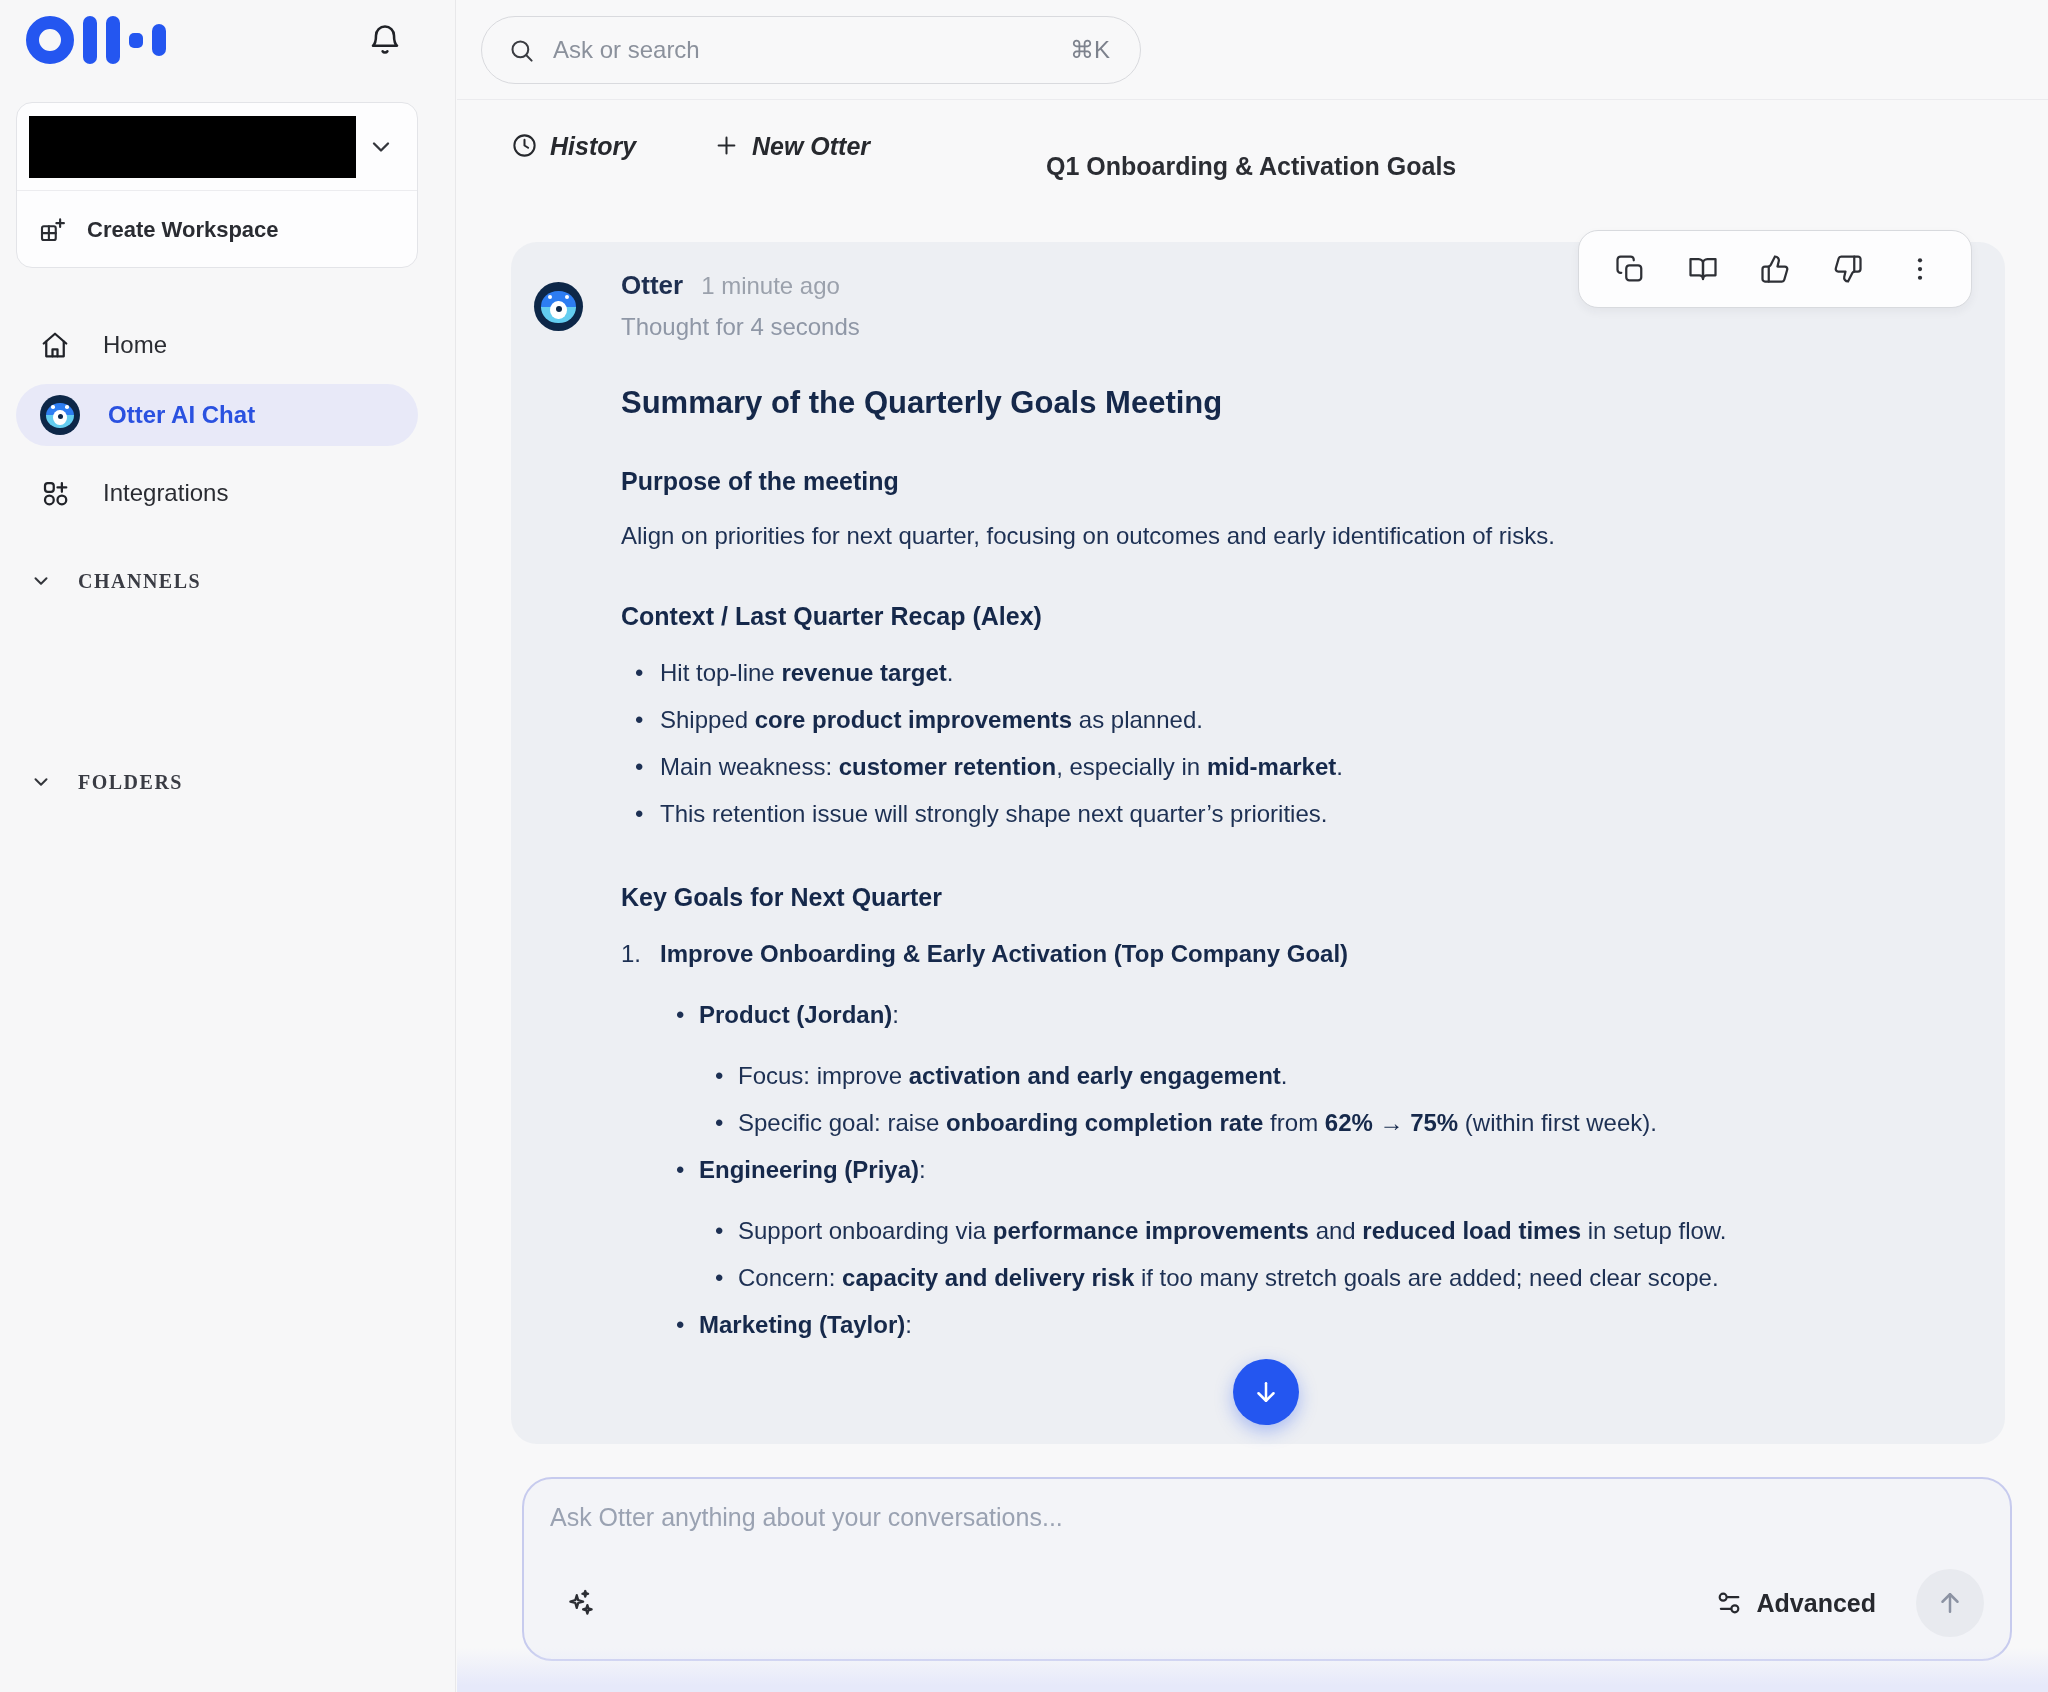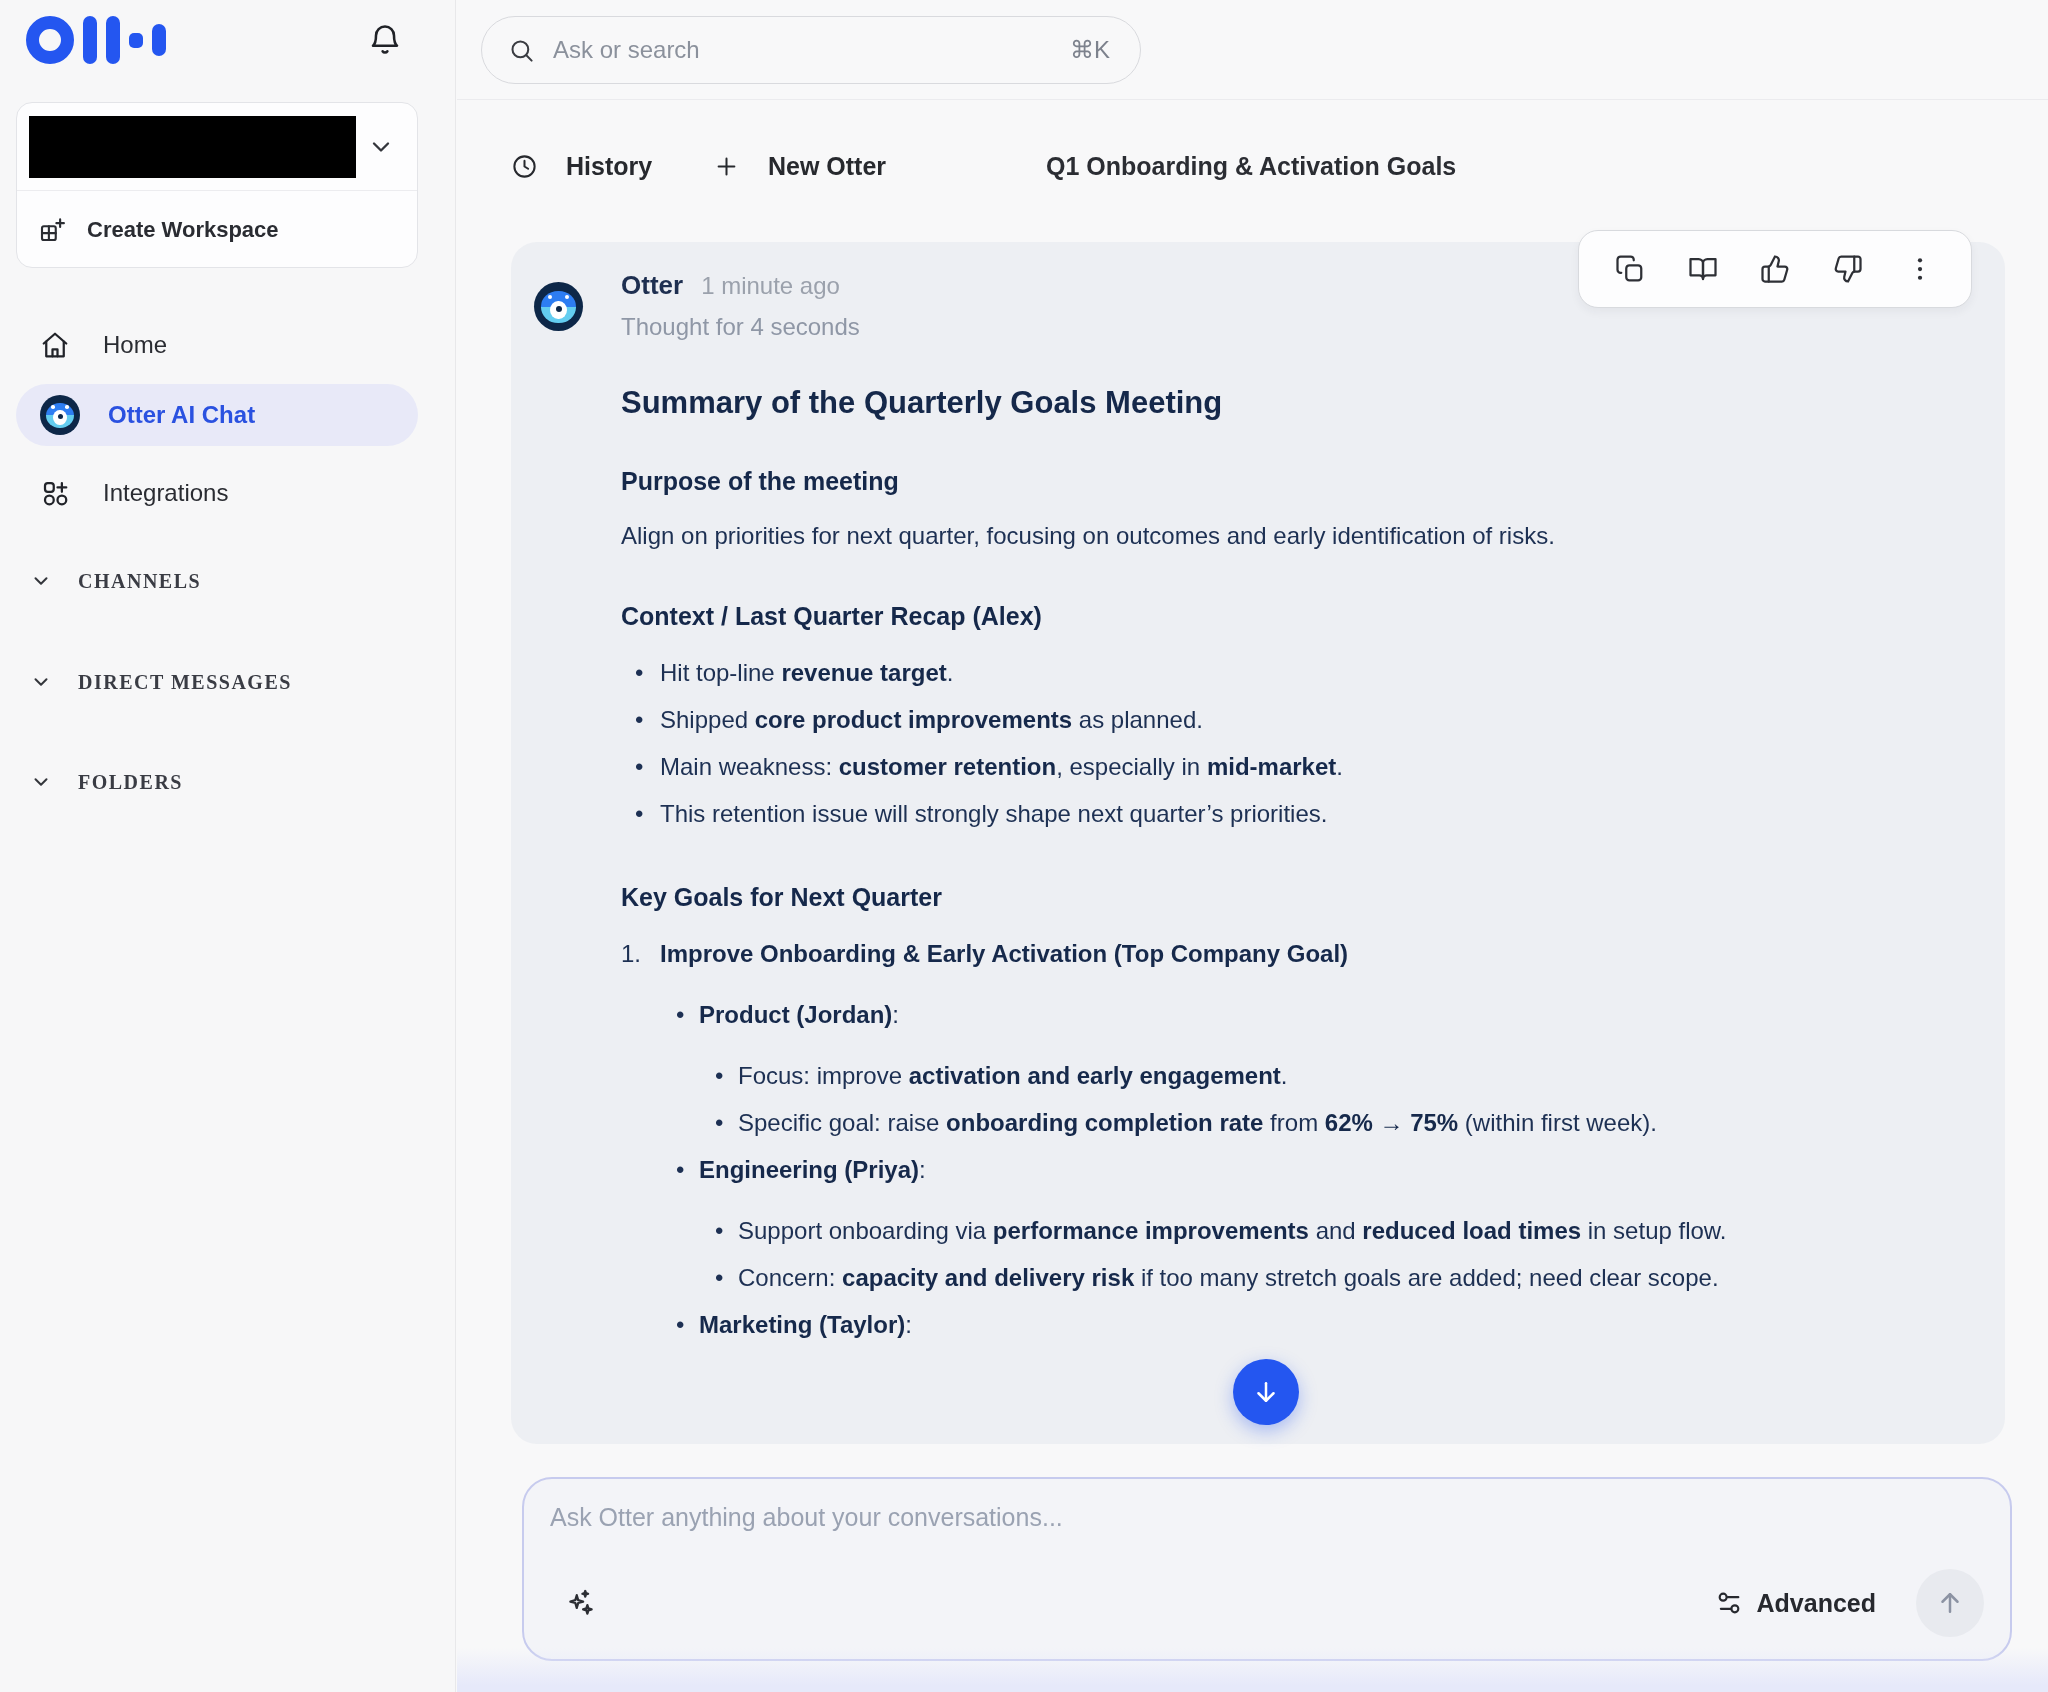--- a/index.html
+++ b/index.html
@@ -74,21 +74,21 @@
   #search-pill {
     position:absolute; left:24px; top:16px; width:660px; height:68px;
     border:1.5px solid #d9dade; border-radius:34px; background:#f8f8f9;
     display:flex; align-items:center; cursor:text;
   }
   #search-pill .icn { width:27px; height:27px; margin:0 18px 0 26px; color:#3a3c42; }
   #search-placeholder { font-size:24px; color:#8b919c; flex:1; }
   #search-shortcut { font-size:24px; color:#7d828d; margin-right:30px; }
 
   #chat-header { position:absolute; left:0; top:132px; right:0; height:68px; }
-  .hdr-item { position:absolute; top:0; height:68px; display:flex; align-items:center; gap:28px; cursor:pointer; }
+  .hdr-item { position:absolute; top:0; height:68px; display:flex; align-items:flex-start; gap:12px; cursor:pointer;font-style:italic; }
   .hdr-item .icn { width:27px; height:27px; color:#27292e; }
   .hdr-item span.lbl { font-size:25px; font-weight:600; color:#27292e; }
   #hdr-history { left:54px; }
   #hdr-newchat { left:256px; }
   #chat-title { position:absolute; left:589px; top:0; height:68px; display:flex; align-items:center; font-size:25px; font-weight:600; color:#2b2d33; }
 
   
   #message-card {
     position:absolute; left:54px; top:242px; width:1494px; height:1202px;
     background:#edeff3; border-radius:26px; overflow:hidden;
@@ -235,28 +235,20 @@
 
   <div id="sec-channels" class="side-section">
     <span class="icn">
       <svg viewBox="0 0 24 24" fill="none" stroke="currentColor" stroke-width="2.2" stroke-linecap="round" stroke-linejoin="round">
           <path d="M6 9l6 6 6-6"></path>
         </svg>
     </span>
     <span class="lbl">CHANNELS</span>
   </div>
 
-  <div id="sec-dm" class="side-section">
-    <span class="icn">
-      <svg viewBox="0 0 24 24" fill="none" stroke="currentColor" stroke-width="2.2" stroke-linecap="round" stroke-linejoin="round">
-          <path d="M6 9l6 6 6-6"></path>
-        </svg>
-    </span>
-    <span class="lbl">DIRECT MESSAGES</span>
-  </div>
 
   <div id="sec-folders" class="side-section">
     <span class="icn">
       <svg viewBox="0 0 24 24" fill="none" stroke="currentColor" stroke-width="2.2" stroke-linecap="round" stroke-linejoin="round">
           <path d="M6 9l6 6 6-6"></path>
         </svg>
     </span>
     <span class="lbl">FOLDERS</span>
   </div>
 

